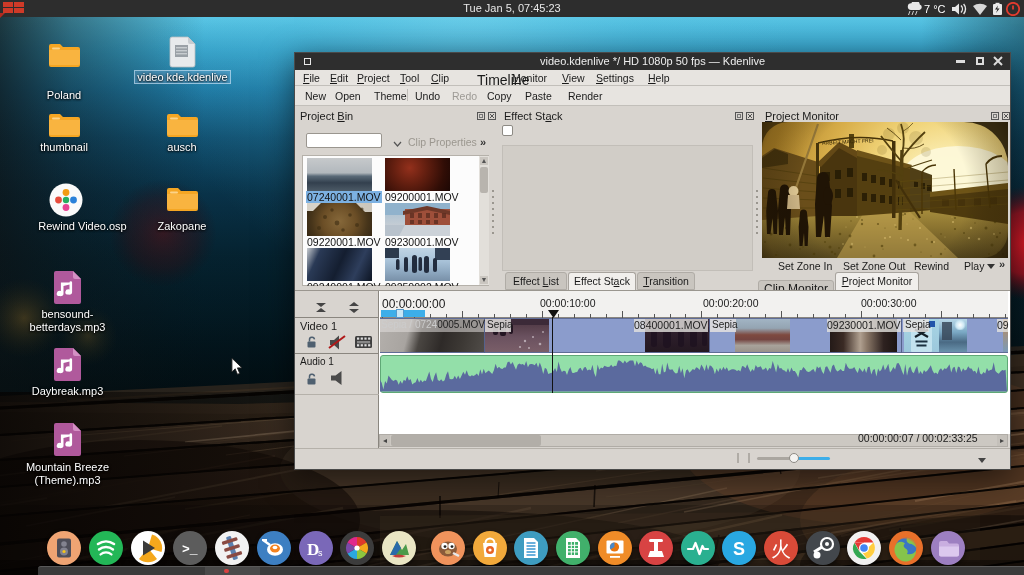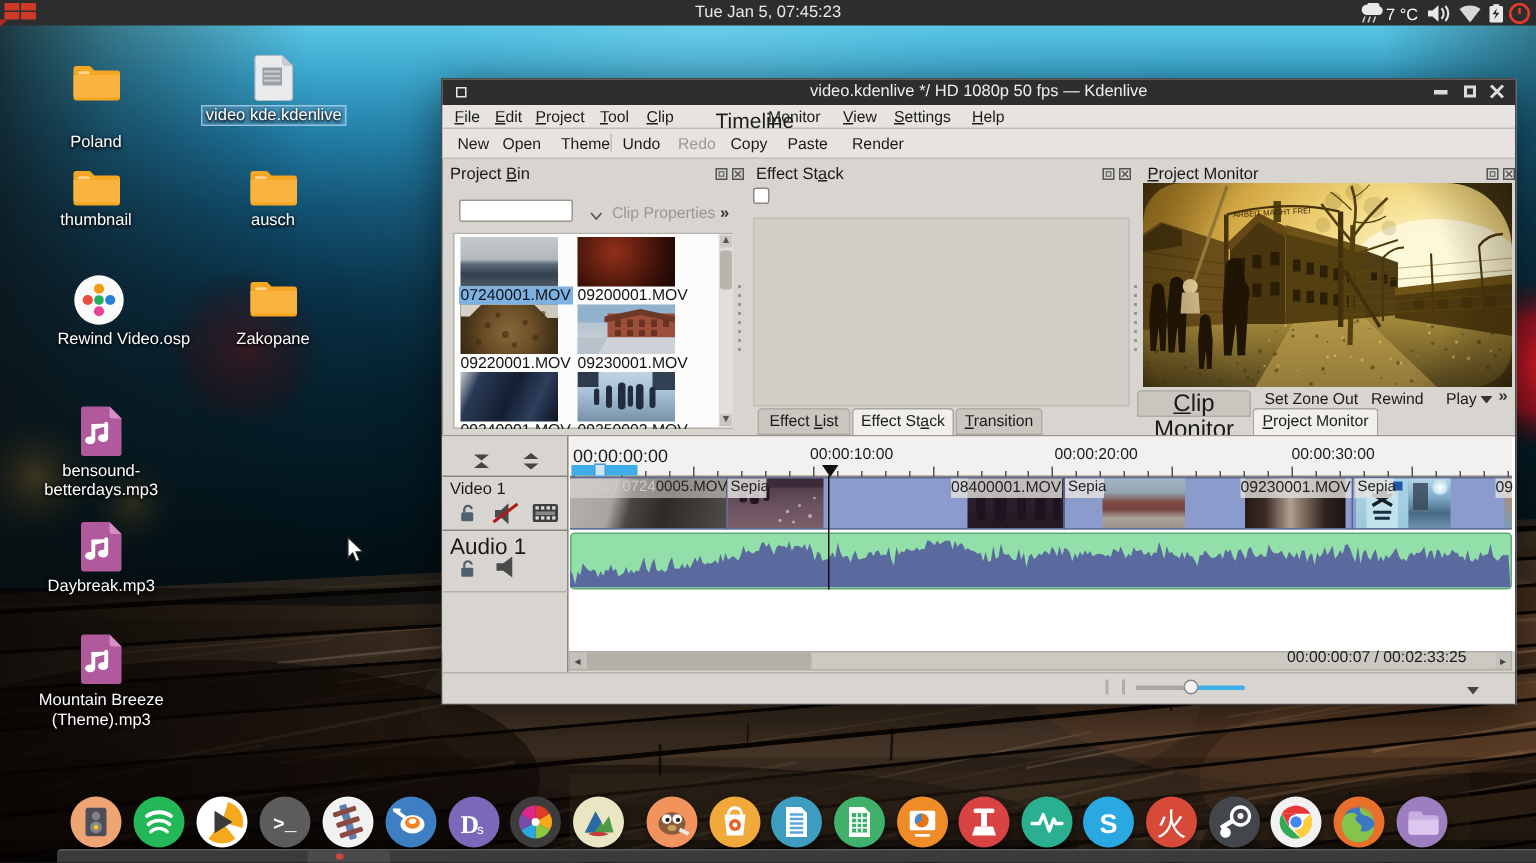--- a/index.html
+++ b/index.html
@@ -627,21 +627,21 @@
 <div class="ab" style="left:843px;top:260px;font-size:10.5px;color:#1a1a1a">Set Zone Out</div>
 <div class="ab" style="left:914px;top:260px;font-size:10.5px;color:#1a1a1a">Rewind</div>
 <div class="ab" style="left:964px;top:260px;font-size:10.5px;color:#1a1a1a">Play</div>
 <svg class="ab" style="left:987px;top:264px" width="8" height="5">
     <path d="M0,0 h8 l-4,5 Z" fill="#333"></path>
   </svg>
 <div class="ab" style="left:999px;top:258px;font-size:11px;color:#333;font-weight:bold">»</div>
 <div class="ab" style="left:505px;top:272px;width:62px;height:18px;background:#c9c5bf;border:1px solid #b0aca6;border-radius:3px 3px 0 0;font-size:10.5px;color:#1a1a1a;text-align:center;line-height:17px">Effect <span class="u">L</span>ist</div>
 <div class="ab" style="left:568px;top:272px;width:68px;height:18px;background:#f1efec;border:1px solid #a8a49e;border-bottom:none;border-radius:3px 3px 0 0;font-size:10.5px;color:#1a1a1a;text-align:center;line-height:17px">Effect St<span class="u">a</span>ck</div>
 <div class="ab" style="left:637px;top:272px;width:58px;height:18px;background:#c9c5bf;border:1px solid #b0aca6;border-radius:3px 3px 0 0;font-size:10.5px;color:#1a1a1a;text-align:center;line-height:17px"><span class="u">T</span>ransition</div>
-<div class="ab" style="left:758px;top:260px;width:76px;height:18px;background:#c9c5bf;border:1px solid #b0aca6;border-radius:3px 3px 0 0;font-size:16px;color:#1a1a1a;text-align:center;line-height:17px"><span class="u">C</span>lip Monitor</div>
+<div class="ab" style="left:758px;top:280px;width:76px;height:18px;background:#c9c5bf;border:1px solid #b0aca6;border-radius:3px 3px 0 0;font-size:12px;color:#1a1a1a;text-align:center;line-height:17px"><span class="u">C</span>lip Monitor</div>
 <div class="ab" style="left:835px;top:272px;width:84px;height:18px;background:#f1efec;border:1px solid #a8a49e;border-bottom:none;border-radius:3px 3px 0 0;font-size:10.5px;color:#1a1a1a;text-align:center;line-height:17px"><span class="u">P</span>roject Monitor</div>
 <div class="ab" style="left:492px;top:190px;width:2px;height:44px;background:repeating-linear-gradient(180deg,#9a968f 0 2px,transparent 2px 6px)"></div>
 <div class="ab" style="left:756px;top:190px;width:2px;height:44px;background:repeating-linear-gradient(180deg,#9a968f 0 2px,transparent 2px 6px)"></div>
 <div class="ab" style="left:295px;top:290px;width:715px;height:144px;background:#fff;border-top:1px solid #9a968f"></div>
 <div class="ab" style="left:295px;top:291px;width:84px;height:157px;background:#d8d4cf;border-right:1px solid #8a867f"></div>
 <div class="ab" style="left:380px;top:291px;width:628px;height:27px;background:#f2f1ef;border-bottom:1px solid #8a867f"></div>
 <svg class="ab" style="left:315px;top:302px" width="12" height="11" viewBox="0 0 12 11">
     <path d="M1,1 h10 l-5,4 Z" fill="#444"></path>
     <path d="M1,10 h10 l-5,-4 Z" fill="#444"></path>
   </svg>
@@ -713,21 +713,21 @@
       <rect x="5.7" y="1.5" width="2.2" height="2.2"></rect>
       <rect x="9.4" y="1.5" width="2.2" height="2.2"></rect>
       <rect x="13.1" y="1.5" width="2.2" height="2.2"></rect>
       <rect x="2" y="8.2" width="2.2" height="2.2"></rect>
       <rect x="5.7" y="8.2" width="2.2" height="2.2"></rect>
       <rect x="9.4" y="8.2" width="2.2" height="2.2"></rect>
       <rect x="13.1" y="8.2" width="2.2" height="2.2"></rect>
     </g>
     <rect x="2" y="5" width="13" height="2.4" fill="#888"></rect>
   </svg>
-<div class="ab" style="left:300px;top:356px;font-size:15px;color:#1a1a1a">Audio 1</div>
+<div class="ab" style="left:300px;top:356px;font-size:10px;color:#1a1a1a">Audio 1</div>
 <svg class="ab" style="left:306px;top:373px" width="12" height="12" viewBox="0 0 12 12">
     <rect x="1.5" y="5.5" width="8" height="6" rx="1" fill="#4f6070"></rect>
     <path d="M3.5,5.5 v-1.5 a2.5,2.5 0 0 1 5,-0.6" fill="none" stroke="#4f6070" stroke-width="1.5"></path>
   </svg>
 <svg class="ab" style="left:330px;top:371px" width="16" height="14" viewBox="0 0 16 14">
     <path d="M1,4.5 h4.5 l6,-4.5 v14 l-6,-4.5 h-4.5 Z" fill="#4a4a4a"></path>
   </svg>
 <div class="ab" style="left:295px;top:394px;width:84px;height:1px;background:#b5b1aa"></div>
 <div class="ab" style="left:380px;top:318px;width:628px;height:35px;background:#8b9ccc;border:1px solid #5f6c96"></div>
 <div class="ab" style="left:380px;top:319px;width:104px;height:33px;background:linear-gradient(105deg,#b4b0ac 0%,#a8a4a0 28%,#4a4642 40%,#2e2a28 60%,#3c3834 78%,#504c48 100%)"></div>

